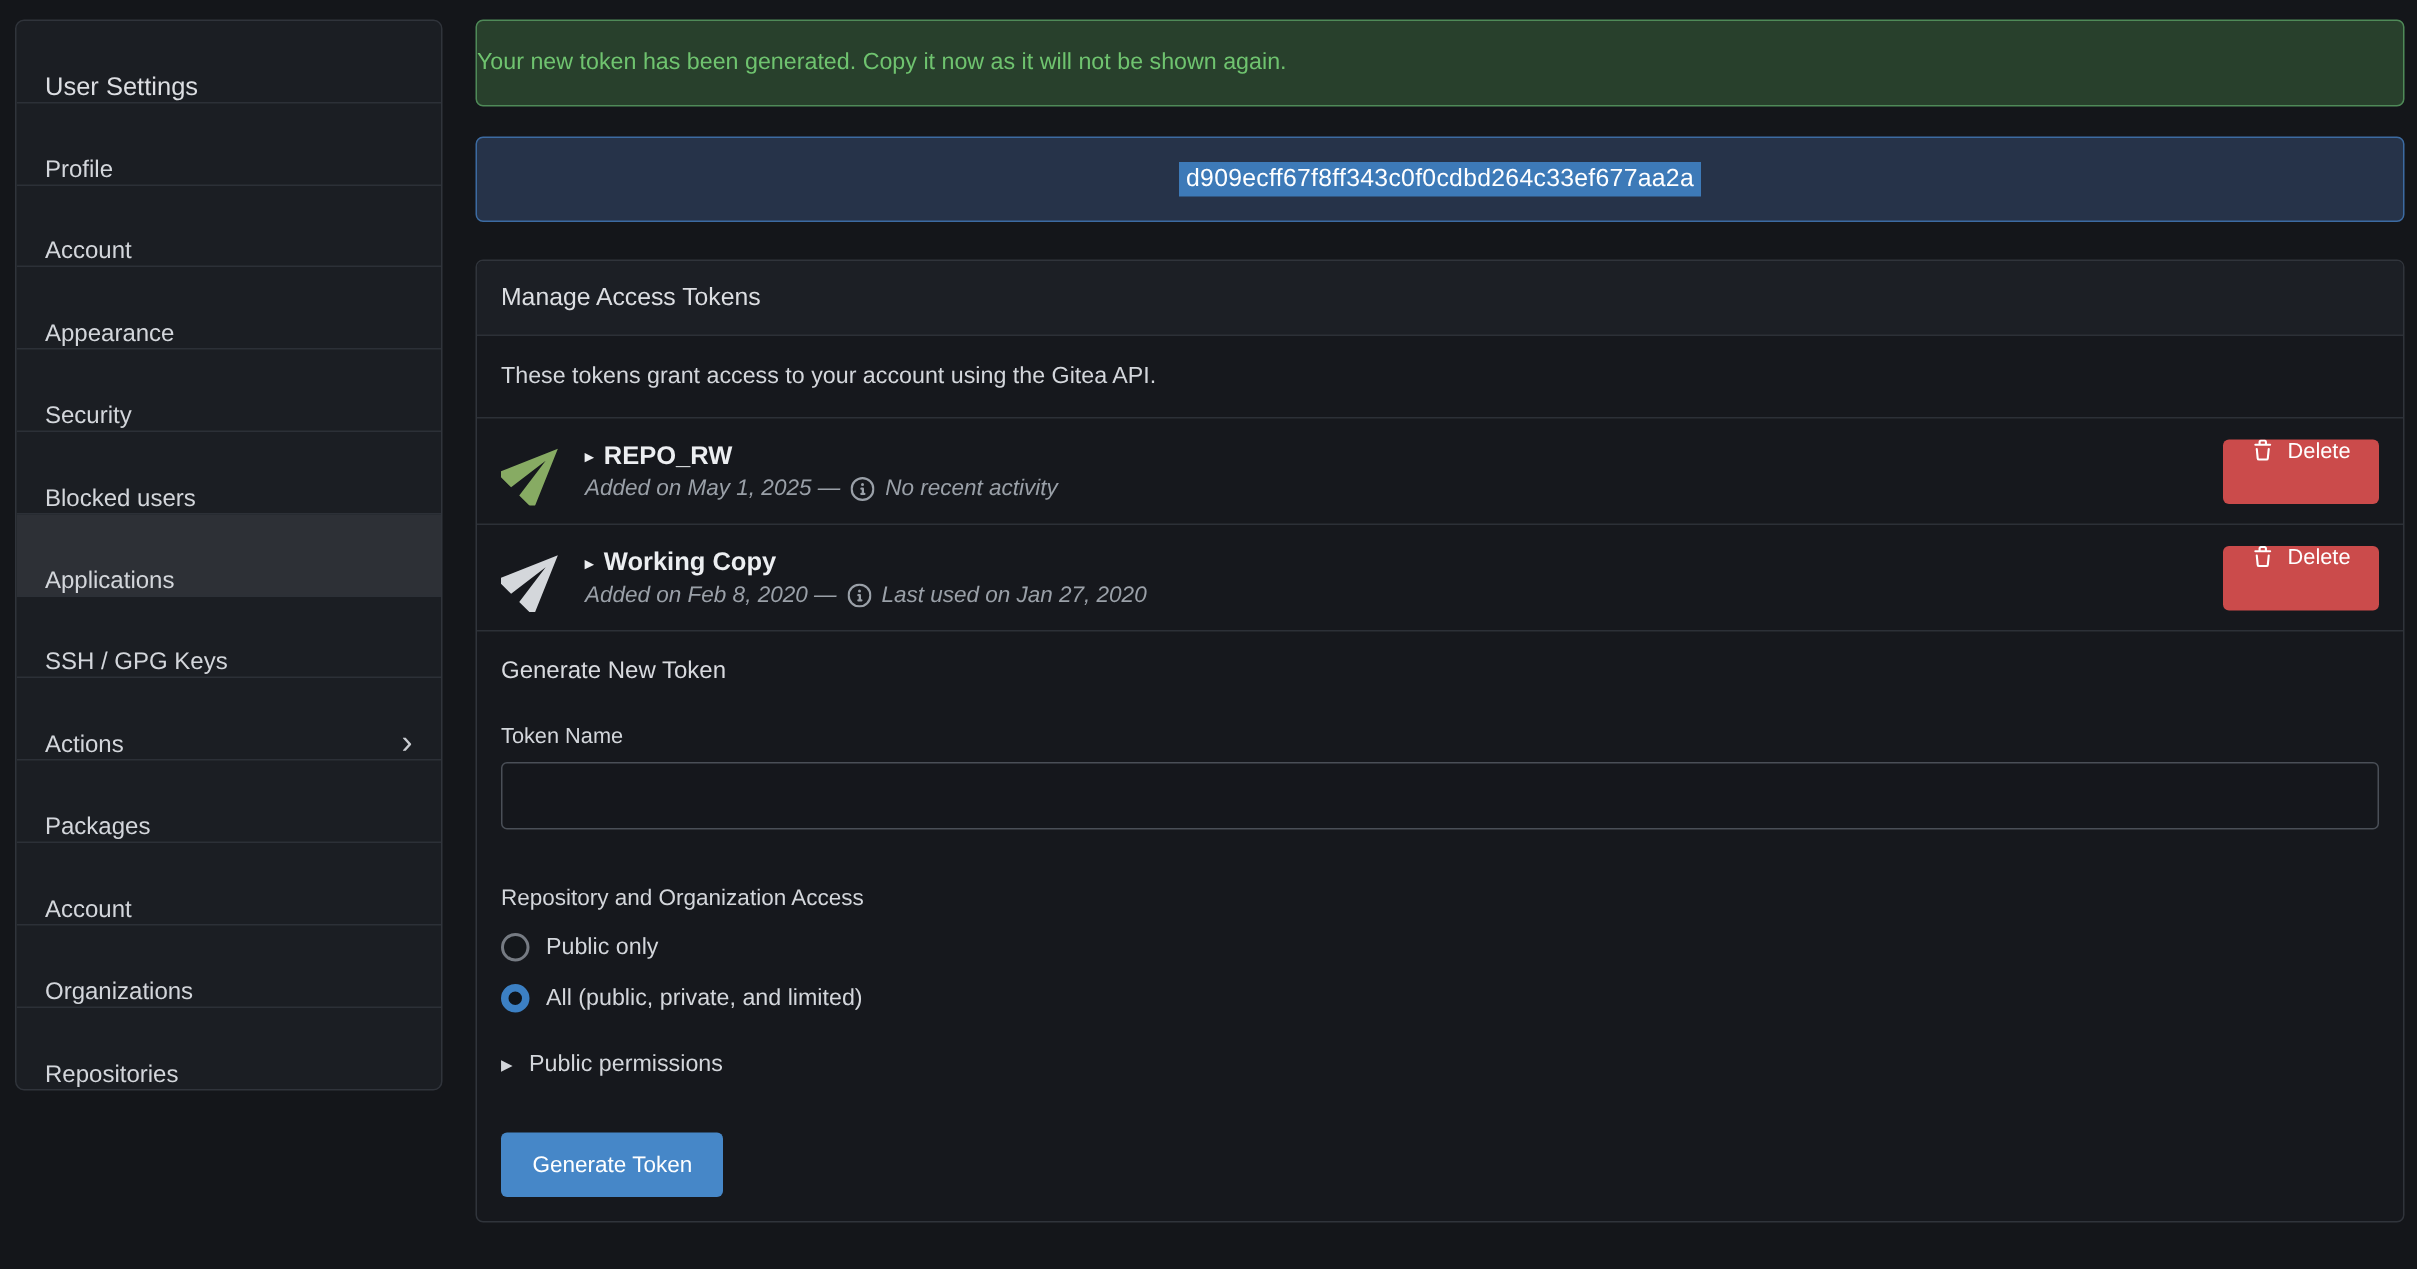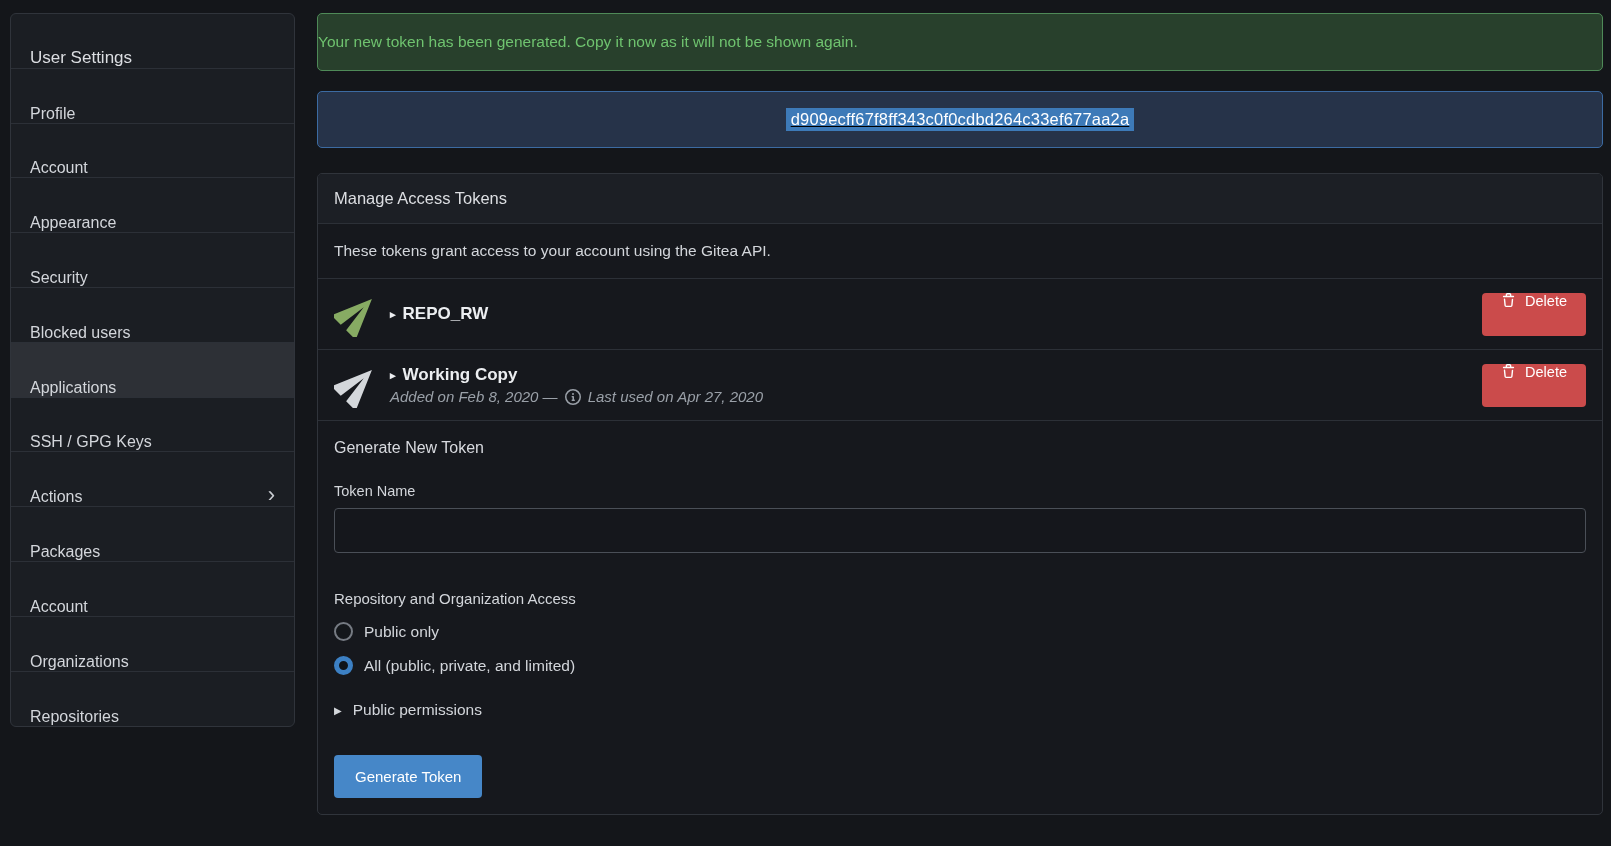--- a/index.html
+++ b/index.html
@@ -11,21 +11,21 @@
   .side-item:last-child { border-bottom:none; }
   .side-item.title { font-size:17px; color:#dcdee2; }
   .side-item.active { background:#2d3036; }
   .side-chevron { font-size:22px; color:#c9ccd1; line-height:1; margin-top:-3px; }
 
   
   .main { position:absolute; left:317px; top:13px; width:1286px; }
 
   .flash { height:58px; background:#28402c; border:1px solid #4f8a58; border-radius:5px; display:flex; align-items:center; justify-content:flex-start; color:#6fc36f; font-size:15.5px; }
 
-  .token-box { margin-top:20px; height:57px; background:#263349; border:1px solid #3c6ba2; border-radius:5px; display:flex; align-items:center; justify-content:center;text-decoration:underline; }
+  .token-box { margin-top:20px; height:57px; background:#263349; border:1px solid #3c6ba2; border-radius:5px; display:flex; align-items:center; justify-content:center; }
   .token-text { background:#3d7ab8; color:#ffffff; font-size:16.5px; padding:2px 5px; letter-spacing:.2px; }
 
   .panel { margin-top:25px; background:#16181d; border:1px solid #30343b; border-radius:5px; overflow:hidden; }
   .panel-header { background:#1c1f25; padding:15px 16px; font-size:16.5px; color:#dcdee2; border-bottom:1px solid #2c3037; }
   .panel-desc { padding:18px 16px; font-size:15.5px; color:#d3d6db; border-bottom:1px solid #2c3037; }
 
   .token-row { display:flex; align-items:center; padding:12px 16px; border-bottom:1px solid #2c3037; }
   .send-icon { width:46px; height:46px; flex:0 0 46px; margin-right:10px; }
   .token-info { flex:1; min-width:0; }
   .token-name { font-size:17px; font-weight:bold; color:#eceef1; display:flex; align-items:center; gap:7px; }
@@ -136,20 +136,27 @@
     <div id="token-rows">
   <div class="token-row">
     <svg class="send-icon" viewBox="0 0 24 24">
       <path class="plane-path" d="M2.01 21L23 12 2.01 3 2 10l15 2-15 2z" transform="rotate(-45 12 12)" fill="#87ab63"></path>
     </svg>
     <div class="token-info">
       <div class="token-name">
         <span class="tri">▸</span>
         <span class="name-text">REPO_RW</span>
       </div>
+      <div class="token-meta">
+        <span class="meta-prefix">Added on May 1, 2025 —</span>
+        <svg width="16" height="16" viewBox="0 0 16 16">
+          <path fill="#9aa0a8" d="M0 8a8 8 0 1 1 16 0A8 8 0 0 1 0 8Zm8-6.5a6.5 6.5 0 1 0 0 13 6.5 6.5 0 0 0 0-13ZM6.5 7.75A.75.75 0 0 1 7.25 7h1a.75.75 0 0 1 .75.75v2.75h.25a.75.75 0 0 1 0 1.5h-2a.75.75 0 0 1 0-1.5h.25v-2h-.25a.75.75 0 0 1-.75-.75ZM8 6a1 1 0 1 1 0-2 1 1 0 0 1 0 2Z"></path>
+        </svg>
+        <span class="meta-suffix">No recent activity</span>
+      </div>
     </div>
     <button class="delete-btn">
       <svg viewBox="0 0 16 16">
         <path fill="#ffffff" d="M11 1.75V3h2.25a.75.75 0 0 1 0 1.5H2.75a.75.75 0 0 1 0-1.5H5V1.75C5 .784 5.784 0 6.75 0h2.5C10.216 0 11 .784 11 1.75ZM4.496 6.675l.66 6.6a.25.25 0 0 0 .249.225h5.19a.25.25 0 0 0 .249-.225l.66-6.6a.75.75 0 0 1 1.492.149l-.66 6.6A1.748 1.748 0 0 1 10.595 15h-5.19a1.748 1.748 0 0 1-1.741-1.575l-.66-6.6a.75.75 0 1 1 1.492-.15ZM6.5 1.75V3h3V1.75a.25.25 0 0 0-.25-.25h-2.5a.25.25 0 0 0-.25.25Z"></path>
       </svg>
       <span class="delete-label">Delete</span>
     </button>
   </div>
 
   <div class="token-row">
@@ -159,21 +166,21 @@
     <div class="token-info">
       <div class="token-name">
         <span class="tri">▸</span>
         <span class="name-text">Working Copy</span>
       </div>
       <div class="token-meta">
         <span class="meta-prefix">Added on Feb 8, 2020 —</span>
         <svg width="16" height="16" viewBox="0 0 16 16">
           <path fill="#9aa0a8" d="M0 8a8 8 0 1 1 16 0A8 8 0 0 1 0 8Zm8-6.5a6.5 6.5 0 1 0 0 13 6.5 6.5 0 0 0 0-13ZM6.5 7.75A.75.75 0 0 1 7.25 7h1a.75.75 0 0 1 .75.75v2.75h.25a.75.75 0 0 1 0 1.5h-2a.75.75 0 0 1 0-1.5h.25v-2h-.25a.75.75 0 0 1-.75-.75ZM8 6a1 1 0 1 1 0-2 1 1 0 0 1 0 2Z"></path>
         </svg>
-        <span class="meta-suffix">Last used on Apr 27, 2020</span>
+        <span class="meta-suffix">Last used on Jan 27, 2020</span>
       </div>
     </div>
     <button class="delete-btn">
       <svg viewBox="0 0 16 16">
         <path fill="#ffffff" d="M11 1.75V3h2.25a.75.75 0 0 1 0 1.5H2.75a.75.75 0 0 1 0-1.5H5V1.75C5 .784 5.784 0 6.75 0h2.5C10.216 0 11 .784 11 1.75ZM4.496 6.675l.66 6.6a.25.25 0 0 0 .249.225h5.19a.25.25 0 0 0 .249-.225l.66-6.6a.75.75 0 0 1 1.492.149l-.66 6.6A1.748 1.748 0 0 1 10.595 15h-5.19a1.748 1.748 0 0 1-1.741-1.575l-.66-6.6a.75.75 0 1 1 1.492-.15ZM6.5 1.75V3h3V1.75a.25.25 0 0 0-.25-.25h-2.5a.25.25 0 0 0-.25.25Z"></path>
       </svg>
       <span class="delete-label">Delete</span>
     </button>
   </div>
 </div>

